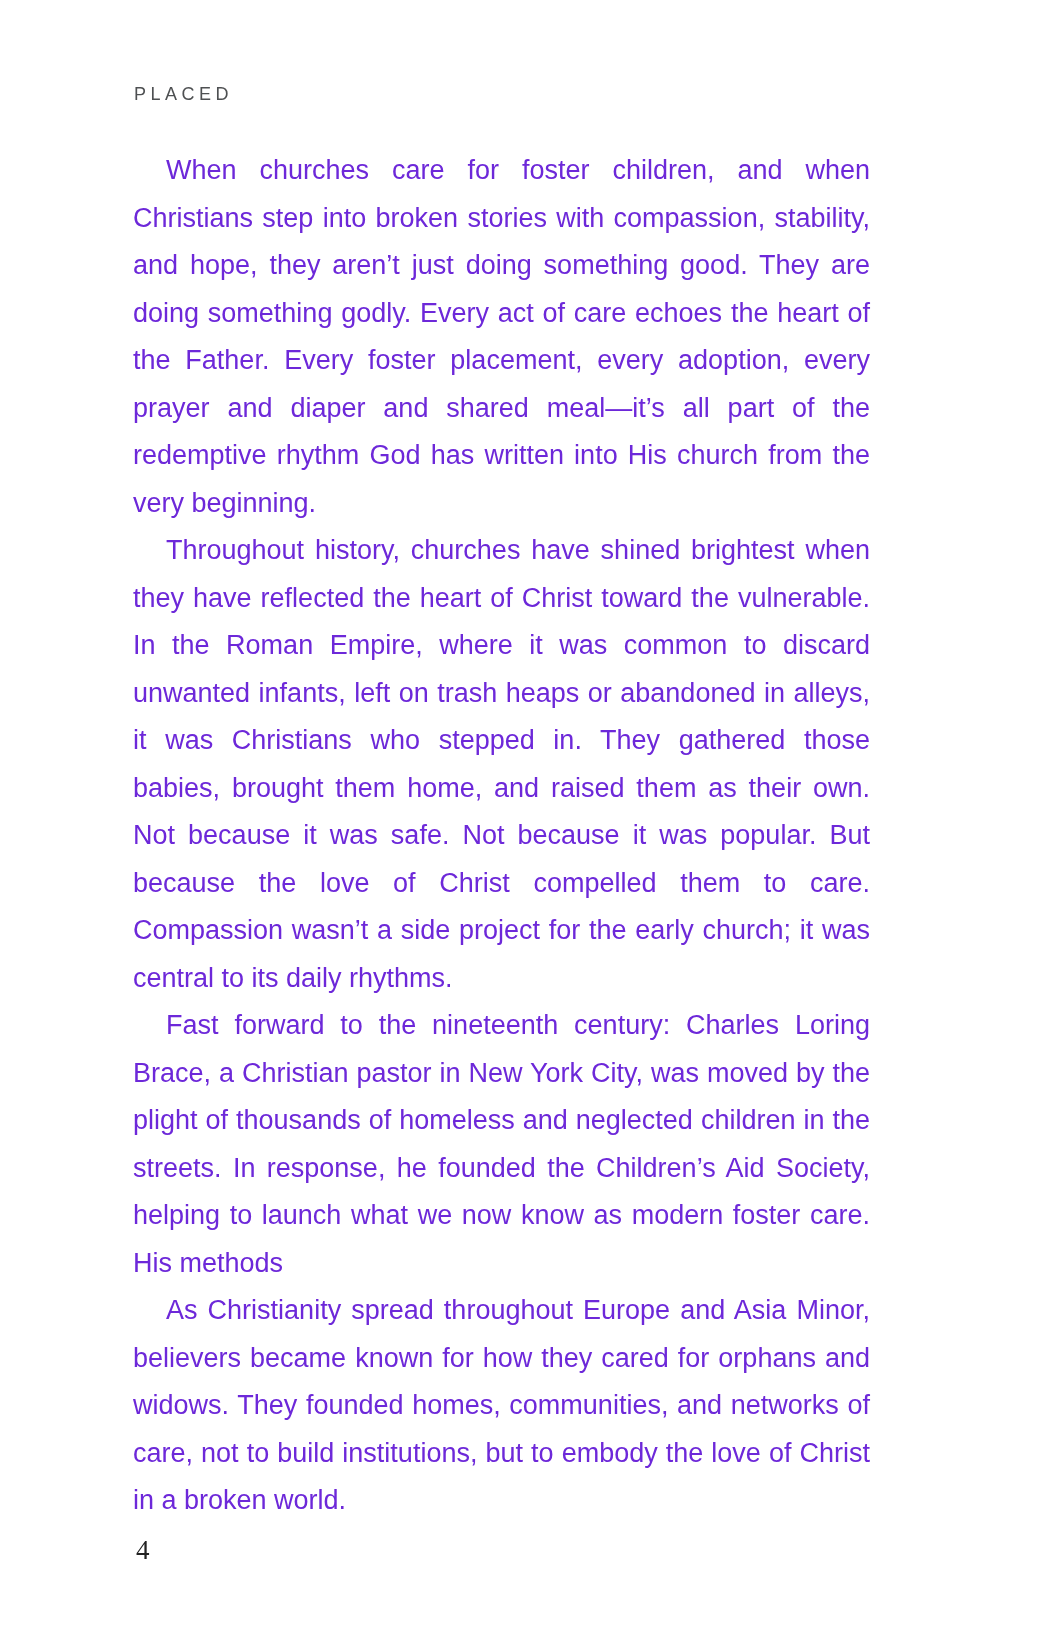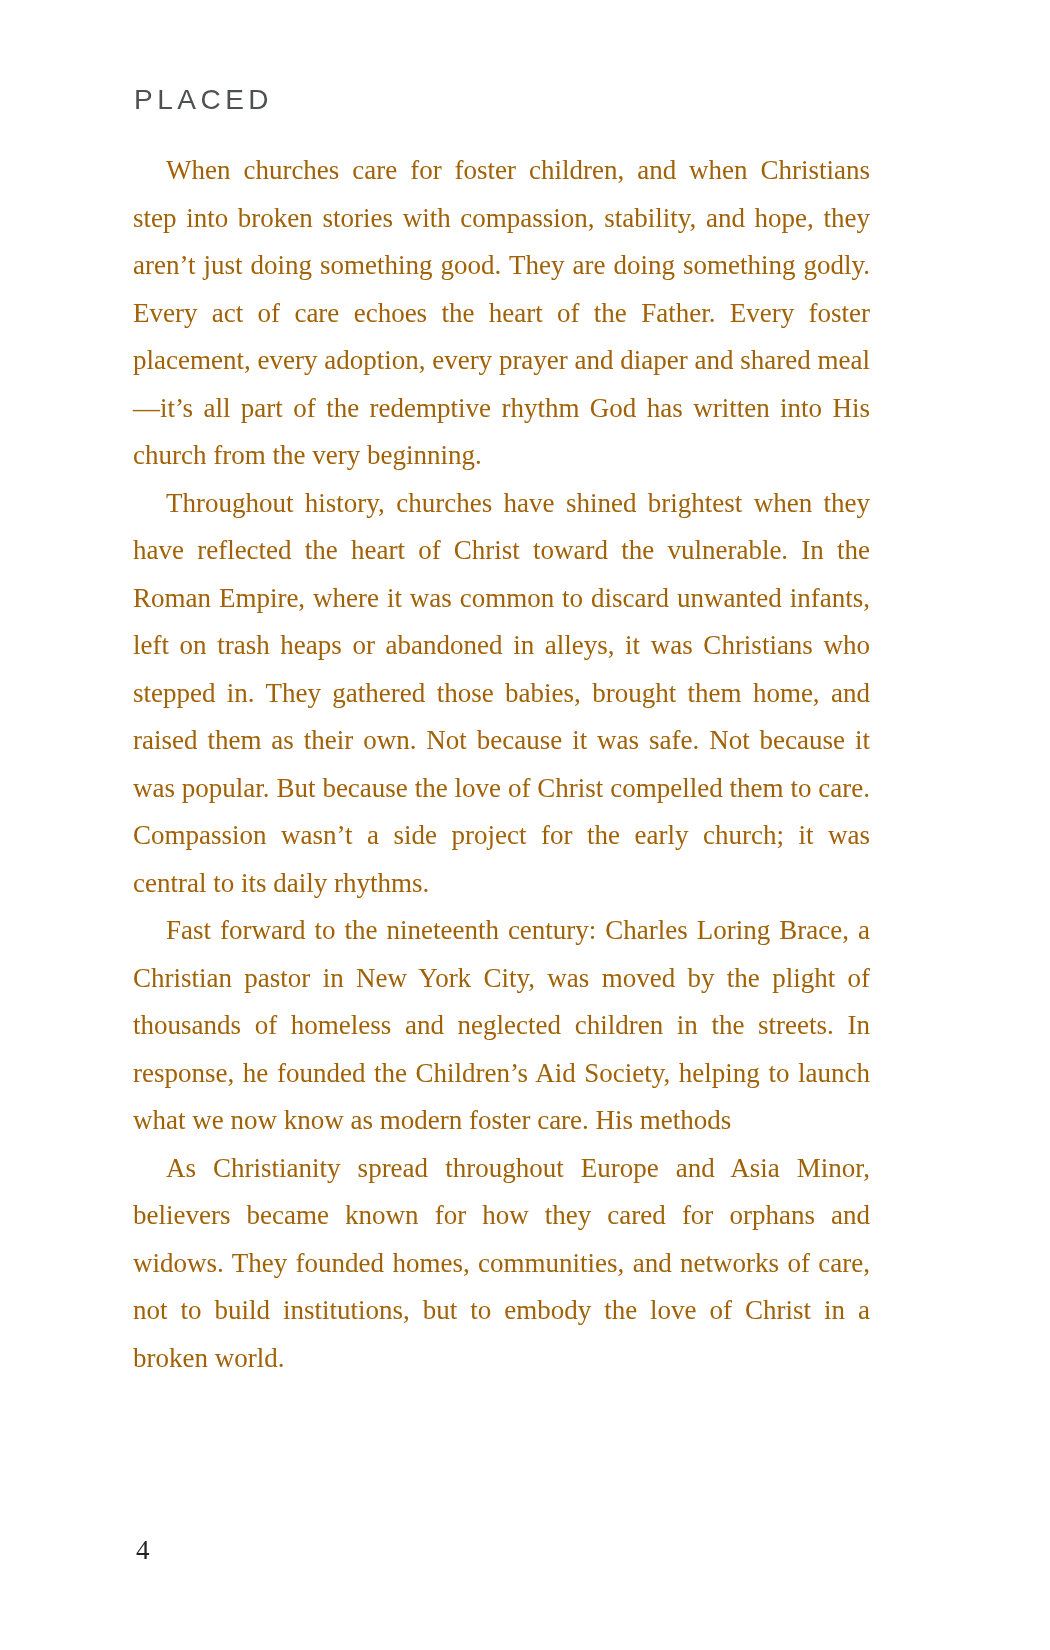--- a/index.html
+++ b/index.html
@@ -12,34 +12,34 @@
     width: 1050px;
     height: 1650px;
     background: #ffffff;
     overflow: hidden;
   }
   .running-header {
     position: absolute;
     left: 134px;
     top: 84px;
     font-family: "Liberation Sans", sans-serif;
-    font-size: 28px;
+    font-size: 18px;
     font-weight: 500;
     letter-spacing: 4.5px;
     color: #4e5052;
   }
   .body-text {
     position: absolute;
     left: 133px;
     top: 147px;
     width: 737px;
-    font-family: Liberation Serif, serif;
+    font-family: Liberation Sans, sans-serif;
     font-size: 27px;
     line-height: 47.5px;
-    color: #a16207;
+    color: #6d28d9;
     text-align: justify;
     text-justify: inter-word;
   }
   .body-text p {
     margin: 0;
     padding: 0;
     text-indent: 33px;
   }
   .page-number {
     position: absolute;

